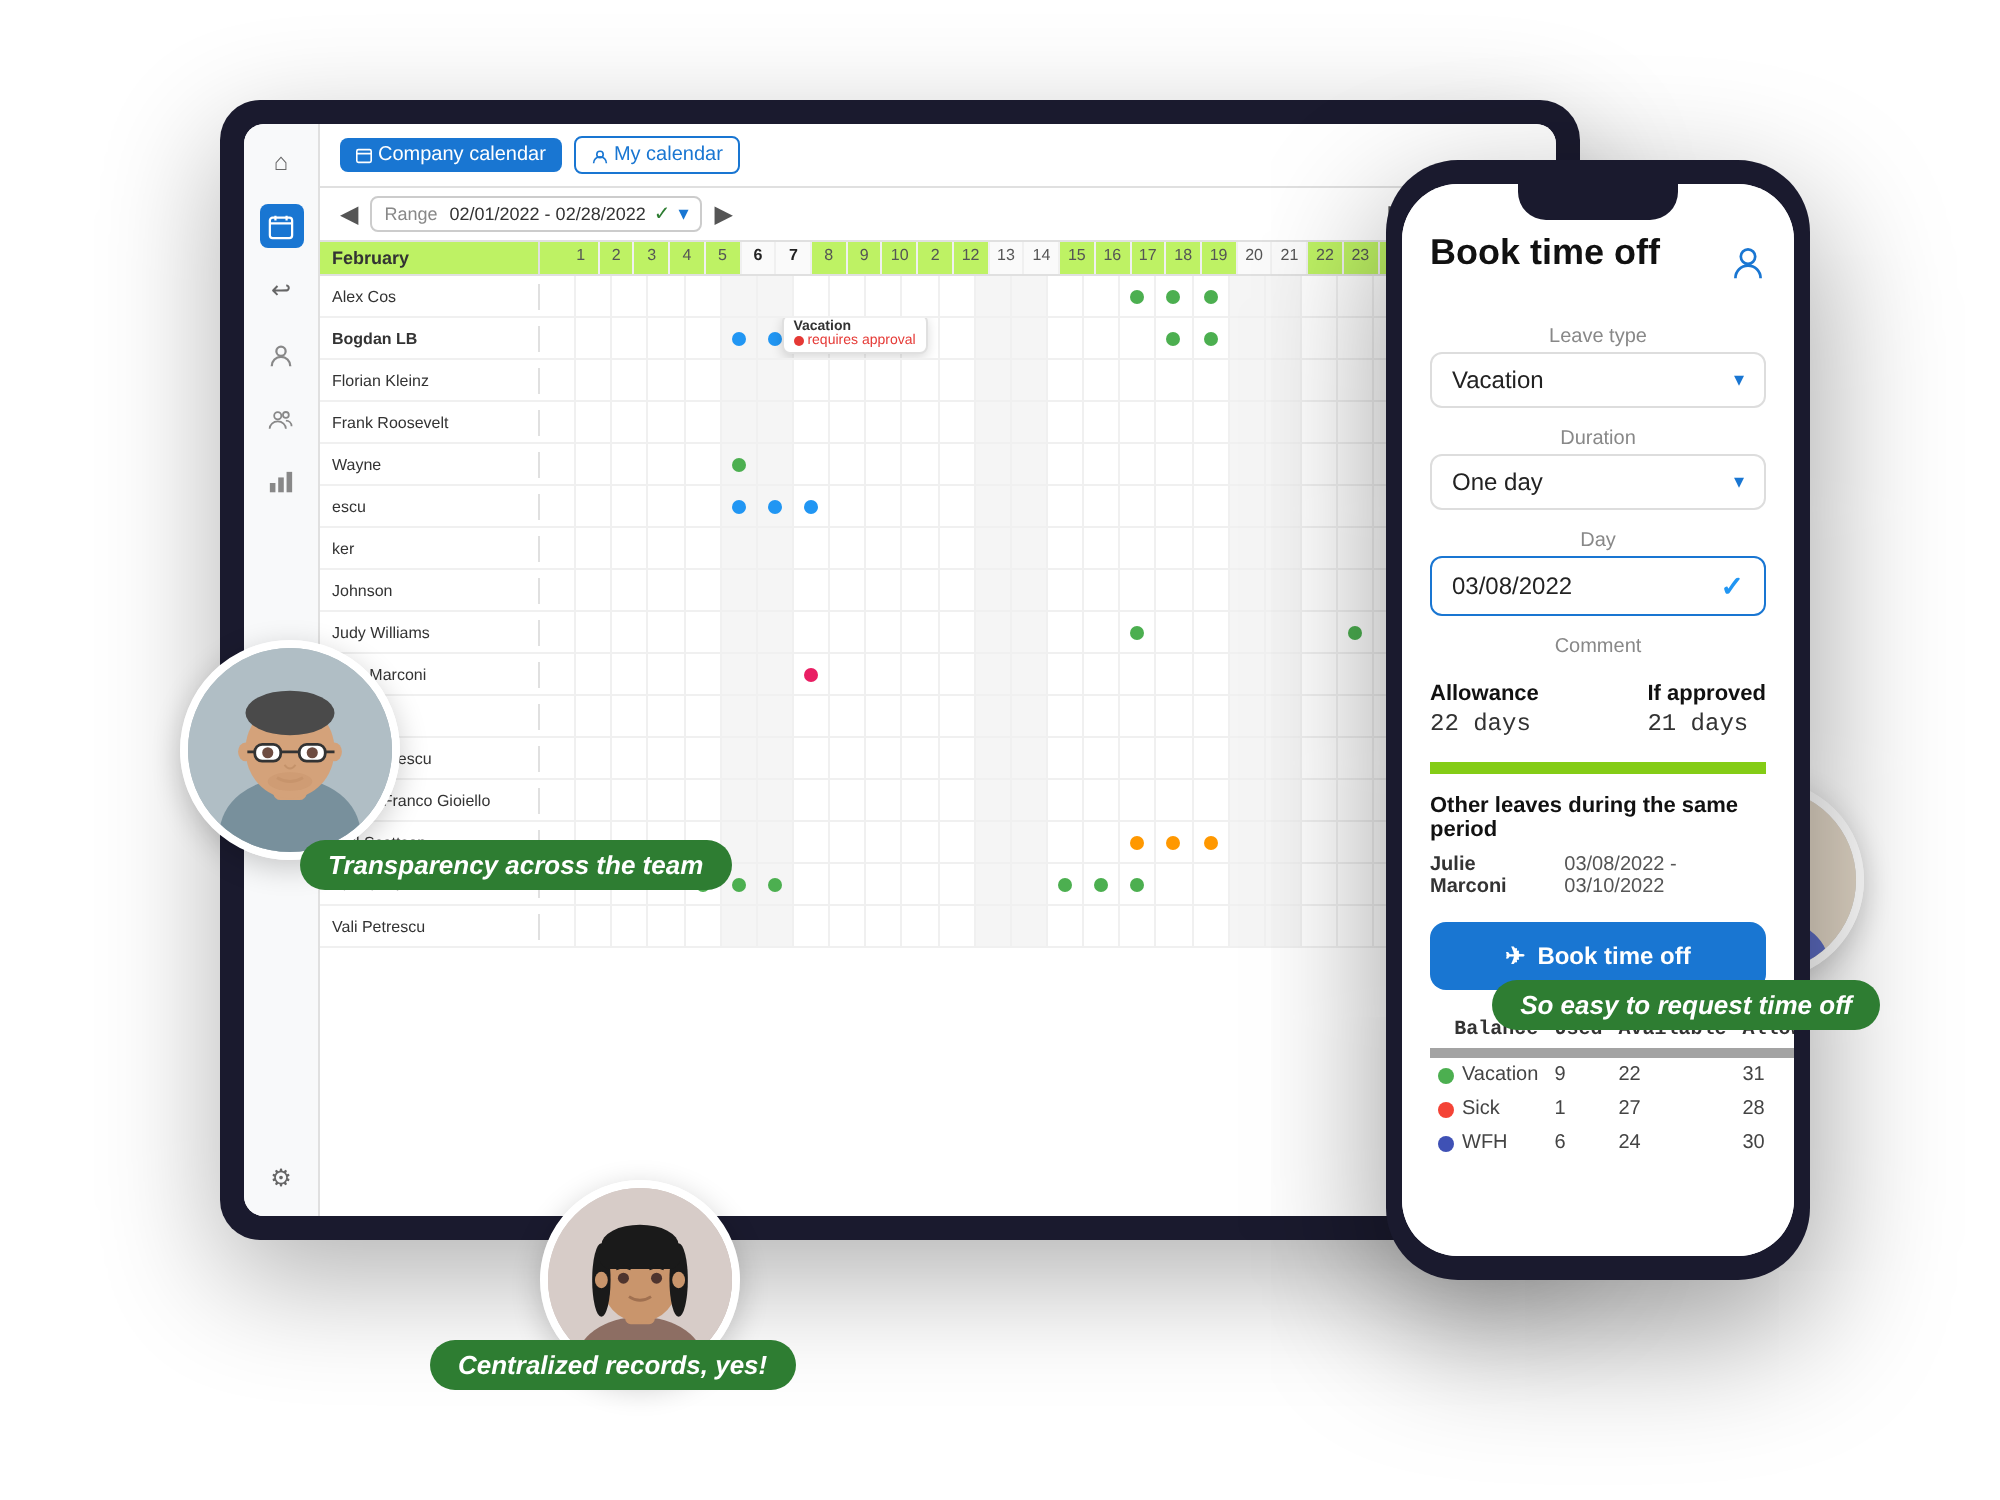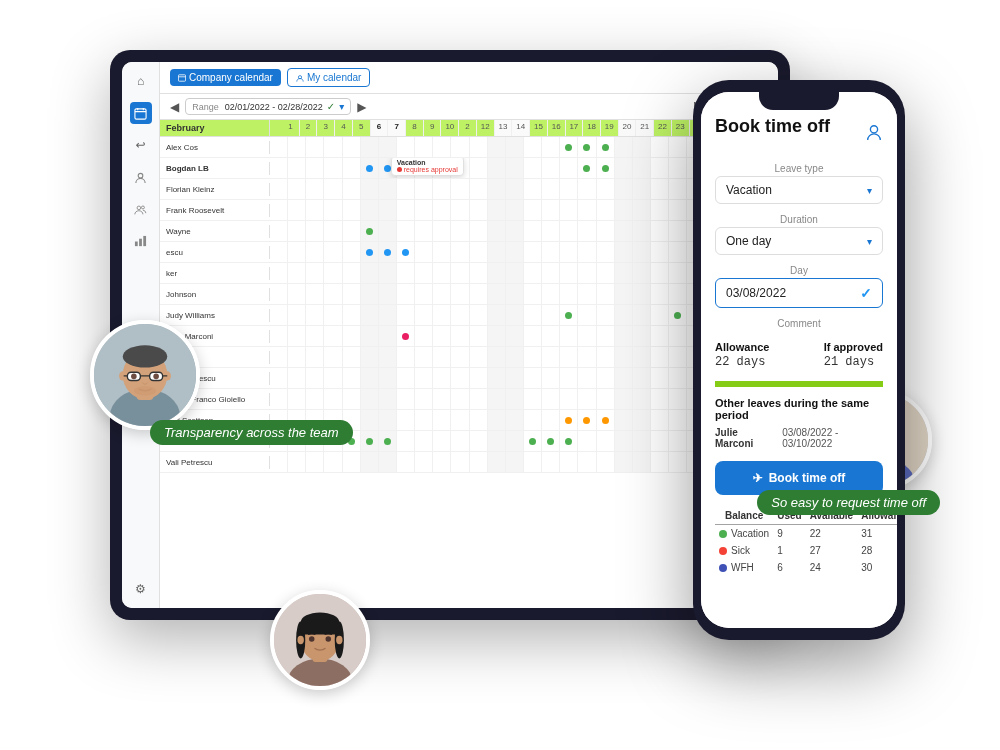--- a/index.html
+++ b/index.html
@@ -397,25 +397,26 @@
     }
 
     
     .balance-table {
       width: 100%;
       border-collapse: collapse;
       margin-top: 12px;
       font-size: 10px;
     }
     .balance-table th {
-      text-align: center;
+      text-align: right;
       font-weight: 700;
       color: #333;
       padding: 3px 4px;
-      border-bottom: 1px solid #a3a3a3;
+      border-bottom: 5px solid #a3a3a3;
+      font-family: Liberation Mono, monospace;
     }
     .balance-table td {
       padding: 3px 4px;
       color: #444;
     }
     .balance-table .dot-cell {
       display: flex;
       align-items: center;
       gap: 4px;
     }
@@ -475,21 +476,21 @@
 
     
     .green-label {
       position: absolute;
       background: #2e7d32;
       color: #fff;
       padding: 5px 14px;
       border-radius: 20px;
       font-size: 13px;
       font-style: italic;
-      font-weight: 400;
+      font-weight: 700;
       white-space: nowrap;
       z-index: 20;
     }
     .label-transparency {
       left: 150px;
       top: 420px;
     }
     .label-easy {
       right: 60px;
       top: 490px;
@@ -1416,14 +1417,17 @@
       <path d="M44 59 Q50 63 56 59" stroke="#a07050" stroke-width="1.5" fill="none"></path>
     </svg>
   </div>
 
   <div class="green-label label-transparency">
     <span>Transparency across the team</span>
   </div>
   <div class="green-label label-easy">
     <span>So easy to request time off</span>
   </div>
+  <div class="green-label label-centralized">
+    <span>Centralized records, yes!</span>
+  </div>
 
 </div>
 
 </body></html>

